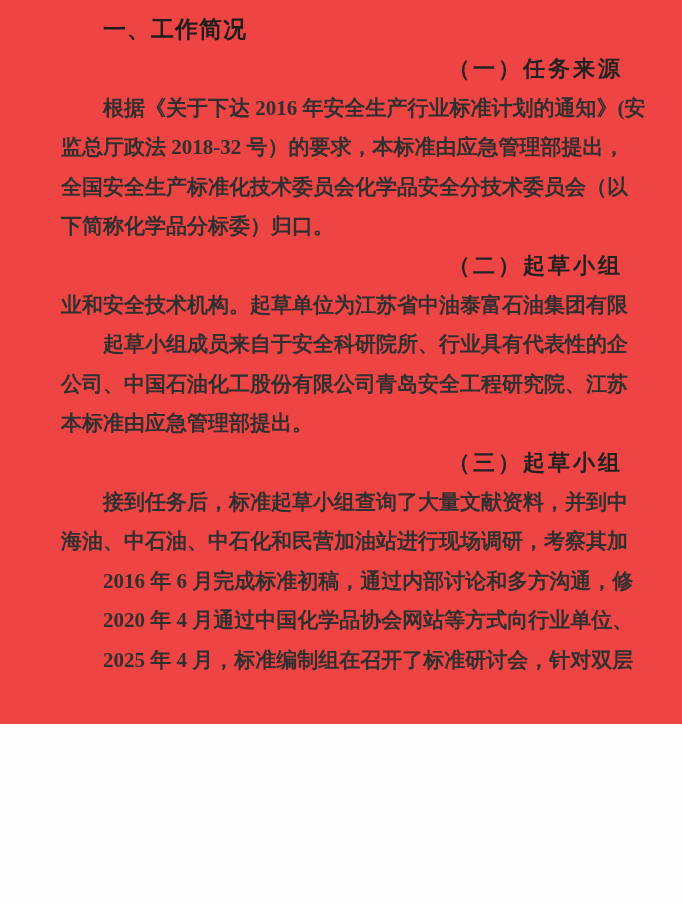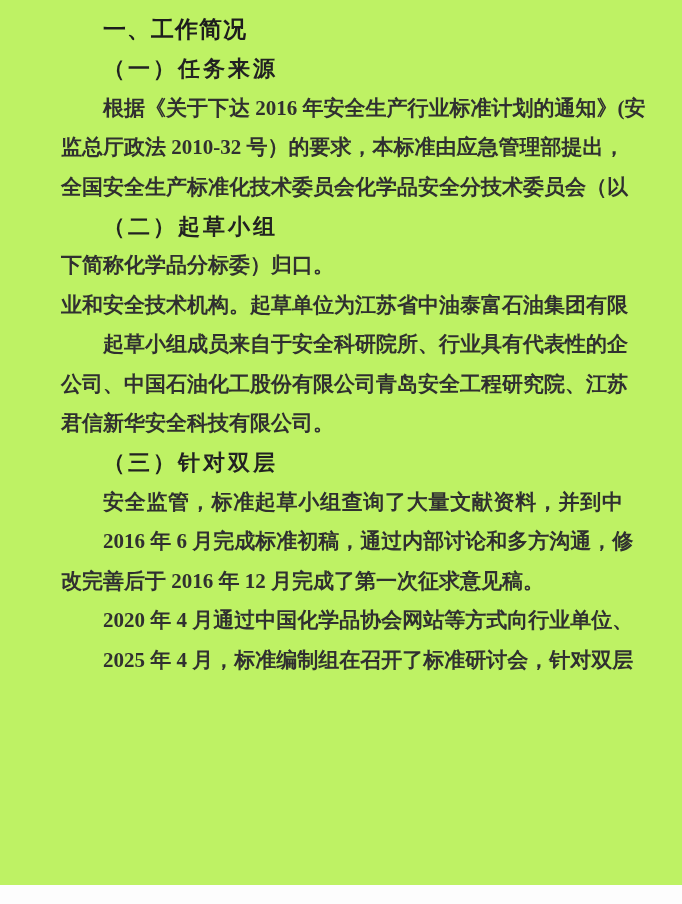--- a/index.html
+++ b/index.html
@@ -1,21 +1,21 @@
 <!DOCTYPE html>
 <html><head>
 <meta charset="utf-8">
 <style>
   html, body { margin: 0; padding: 0; }
   body { background: #fdfdfd; }
   .page {
     position: relative;
     width: 682px;
-    height: 885px;
-    background: #bef264;
+    height: 724px;
+    background: #ef4444;
     overflow: hidden;
   }
   .content {
     margin-left: 61px;
     width: 562px;
     padding-top: 10px;
   }
   .line {
     line-height: 39.4px;
     white-space: nowrap;
@@ -28,20 +28,21 @@
     text-indent: 42px;
     letter-spacing: 1px;
   }
   .h2 {
     font-family: "Liberation Serif", serif;
     font-weight: 700;
     font-size: 22px;
     color: #222222;
     text-indent: 42px;
     letter-spacing: 3px;
+    text-align: right;
   }
   .bodyline {
     font-family: "Liberation Serif", serif;
     font-weight: 700;
     font-size: 21px;
     color: #303030;
   }
   .just {
     text-align: justify;
     text-align-last: justify;
@@ -53,34 +54,34 @@
 </head>
 <body>
 
 <div class="page">
   <div class="content">
 
     <div class="line h1">一、工作简况</div>
 
     <div class="line h2">（一）任务来源</div>
     <div class="line bodyline indent just">根据《关于下达 2016 年安全生产行业标准计划的通知》(安</div>
-    <div class="line bodyline just">监总厅政法 2010-32 号）的要求，本标准由应急管理部提出，</div>
+    <div class="line bodyline just">监总厅政法 2018-32 号）的要求，本标准由应急管理部提出，</div>
     <div class="line bodyline just">全国安全生产标准化技术委员会化学品安全分技术委员会（以</div>
+    <div class="line bodyline">下简称化学品分标委）归口。</div>
+
     <div class="line h2">（二）起草小组</div>
-
-    <div class="line bodyline">下简称化学品分标委）归口。</div>
     <div class="line bodyline just">业和安全技术机构。起草单位为江苏省中油泰富石油集团有限</div>
     <div class="line bodyline indent just">起草小组成员来自于安全科研院所、行业具有代表性的企</div>
     <div class="line bodyline just">公司、中国石油化工股份有限公司青岛安全工程研究院、江苏</div>
-    <div class="line bodyline">君信新华安全科技有限公司。</div>
+    <div class="line bodyline">本标准由应急管理部提出。</div>
 
-    <div class="line h2">（三）针对双层</div>
-    <div class="line bodyline indent just">安全监管，标准起草小组查询了大量文献资料，并到中</div>
+    <div class="line h2">（三）起草小组</div>
+    <div class="line bodyline indent just">接到任务后，标准起草小组查询了大量文献资料，并到中</div>
+    <div class="line bodyline just">海油、中石油、中石化和民营加油站进行现场调研，考察其加</div>
 
     <div class="line bodyline indent just">2016 年 6 月完成标准初稿，通过内部讨论和多方沟通，修</div>
-    <div class="line bodyline">改完善后于 2016 年 12 月完成了第一次征求意见稿。</div>
 
     <div class="line bodyline indent just">2020 年 4 月通过中国化学品协会网站等方式向行业单位、</div>
 
     <div class="line bodyline indent just">2025 年 4 月，标准编制组在召开了标准研讨会，针对双层</div>
 
   </div>
 </div>
 
 </body></html>

